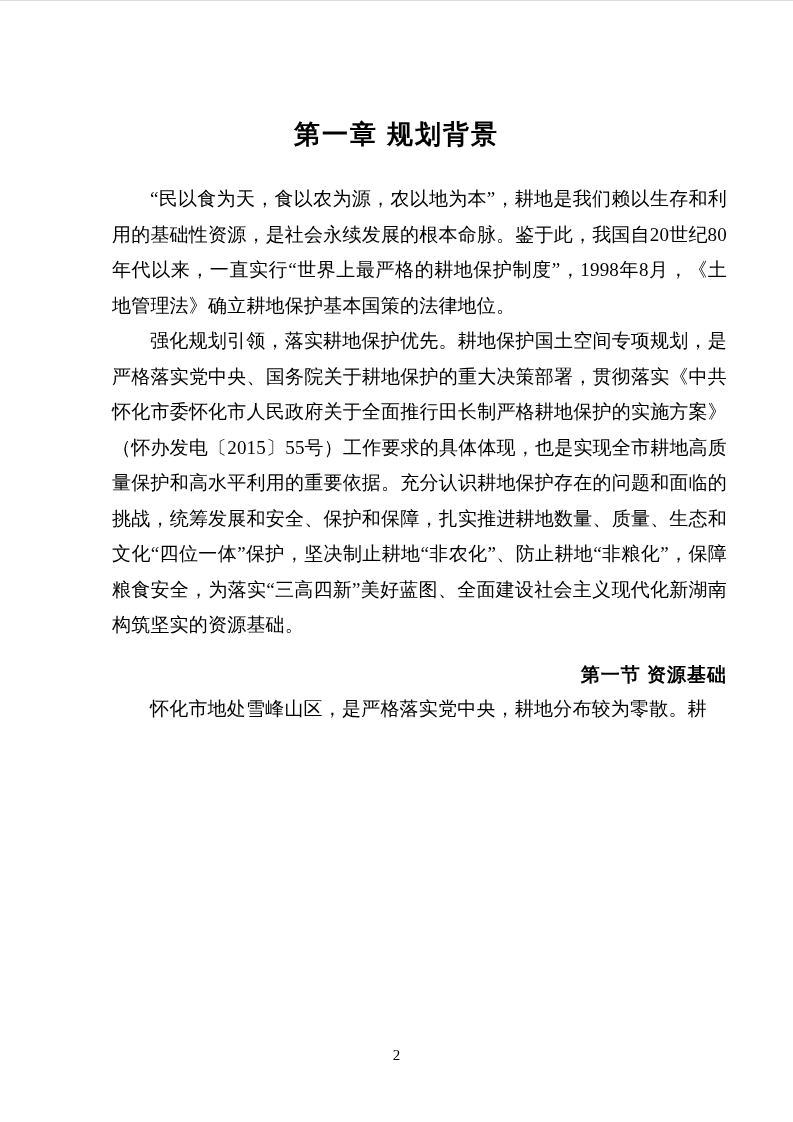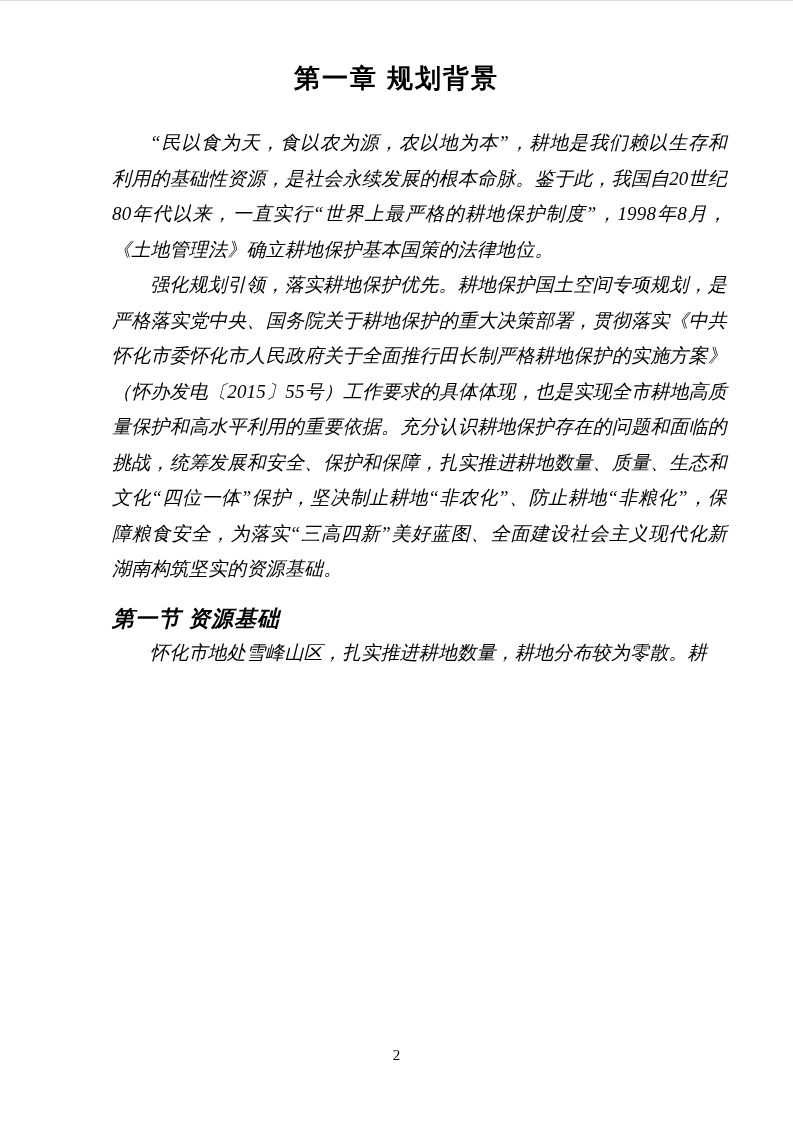--- a/index.html
+++ b/index.html
@@ -8,45 +8,44 @@
     width: 793px;
     height: 1122px;
     position: relative;
     background: #ffffff;
     border-top: 1px solid #dcdcdc;
     overflow: hidden;
     color: #000000;
     font-family: "Liberation Serif", "DejaVu Serif", serif;
   }
   .chapter-title {
-    padding-top: 60px;
+    padding-top: 116px;
     text-align: center;
     font-family: "Liberation Sans", "DejaVu Sans", sans-serif;
     font-weight: 700;
     font-size: 26px;
     line-height: 34px;
     letter-spacing: 2px;
   }
   .content {
     margin: 30px 66px 0 112px;
-    font-style: italic;
   }
   .para {
     font-size: 19px;
     line-height: 35.5px;
     text-align: justify;
     text-indent: 2em;
     letter-spacing: 0.2px;
   }
   .section-title {
     margin-top: 16px;
-    text-align: left;
+    text-align: right;
     font-family: "Liberation Sans", "DejaVu Sans", sans-serif;
     font-weight: 700;
-    font-size: 22px;
+    font-size: 19px;
     line-height: 32px;
     letter-spacing: 1px;
   }
   .page-number {
     position: absolute;
     top: 1046px;
     left: 0;
     width: 100%;
     text-align: center;
     font-size: 15px;
@@ -58,17 +57,17 @@
 
 <div class="page">
   <h1 class="chapter-title">第一章 规划背景</h1>
 
   <div class="content">
     <p class="para">“民以食为天，食以农为源，农以地为本”，耕地是我们赖以生存和利用的基础性资源，是社会永续发展的根本命脉。鉴于此，我国自20世纪80年代以来，一直实行“世界上最严格的耕地保护制度”，1998年8月，《土地管理法》确立耕地保护基本国策的法律地位。</p>
     <p class="para">强化规划引领，落实耕地保护优先。耕地保护国土空间专项规划，是严格落实党中央、国务院关于耕地保护的重大决策部署，贯彻落实《中共怀化市委怀化市人民政府关于全面推行田长制严格耕地保护的实施方案》（怀办发电〔2015〕55号）工作要求的具体体现，也是实现全市耕地高质量保护和高水平利用的重要依据。充分认识耕地保护存在的问题和面临的挑战，统筹发展和安全、保护和保障，扎实推进耕地数量、质量、生态和文化“四位一体”保护，坚决制止耕地“非农化”、防止耕地“非粮化”，保障粮食安全，为落实“三高四新”美好蓝图、全面建设社会主义现代化新湖南构筑坚实的资源基础。</p>
 
     <h2 class="section-title">第一节 资源基础</h2>
 
-    <p class="para">怀化市地处雪峰山区，扎实推进耕地数量，耕地分布较为零散。耕</p>
+    <p class="para">怀化市地处雪峰山区，是严格落实党中央，耕地分布较为零散。耕</p>
   </div>
 
   <div class="page-number">2</div>
 </div>
 
 </body></html>

